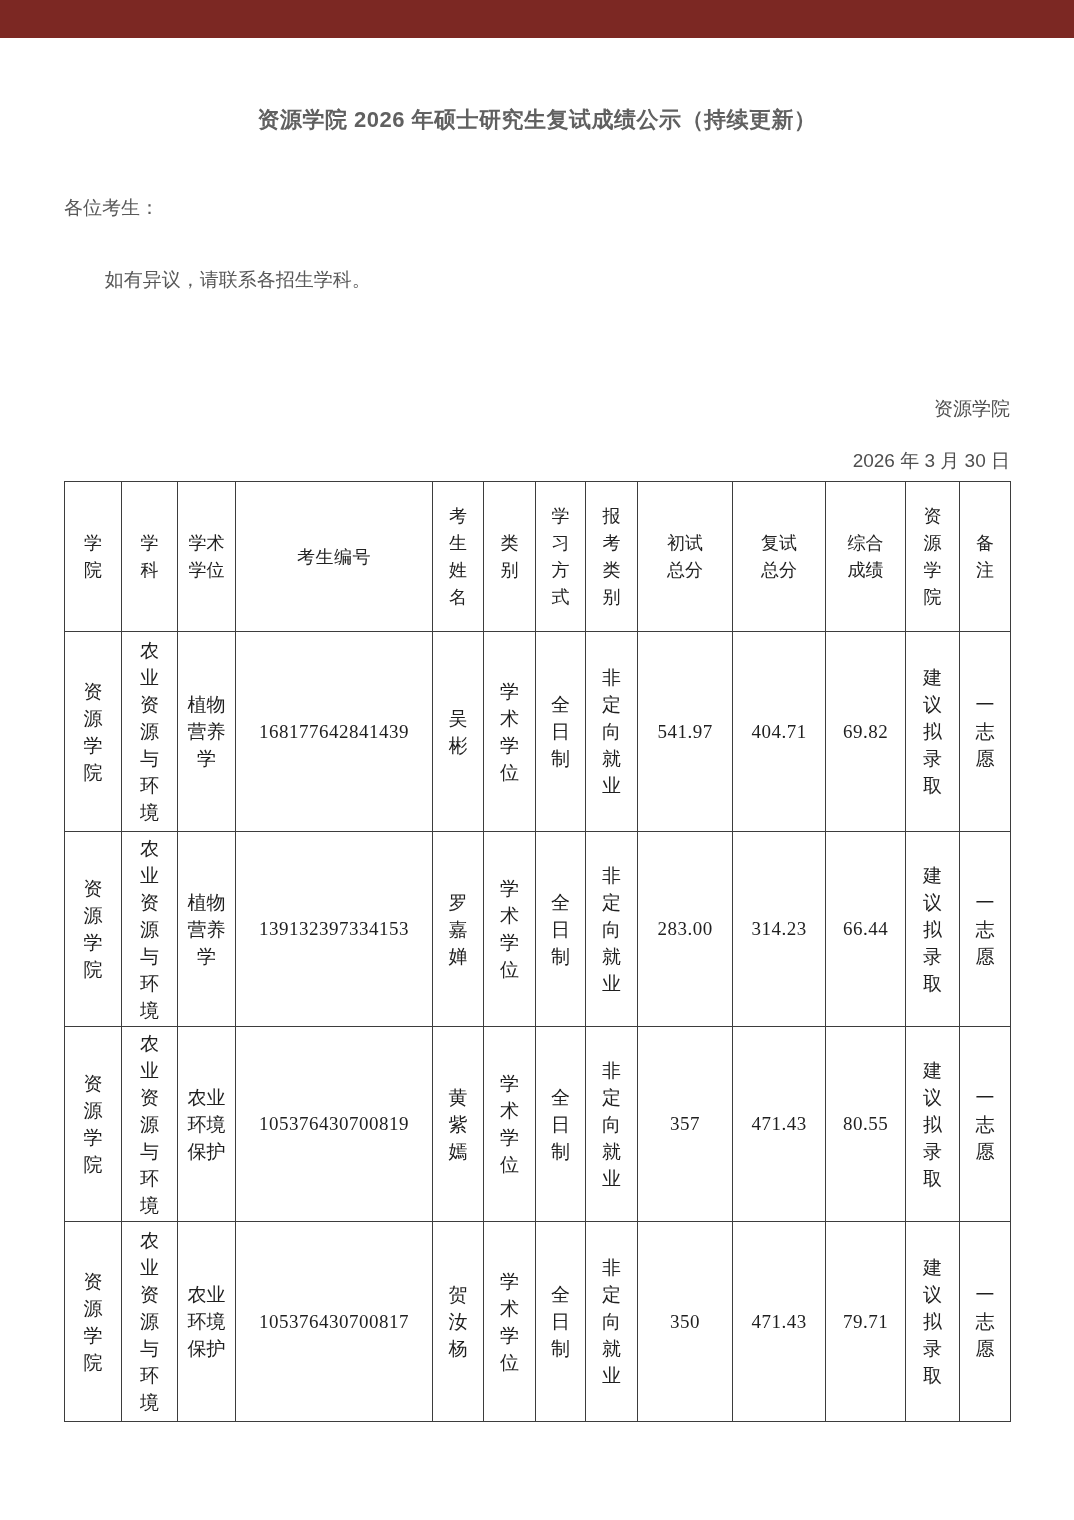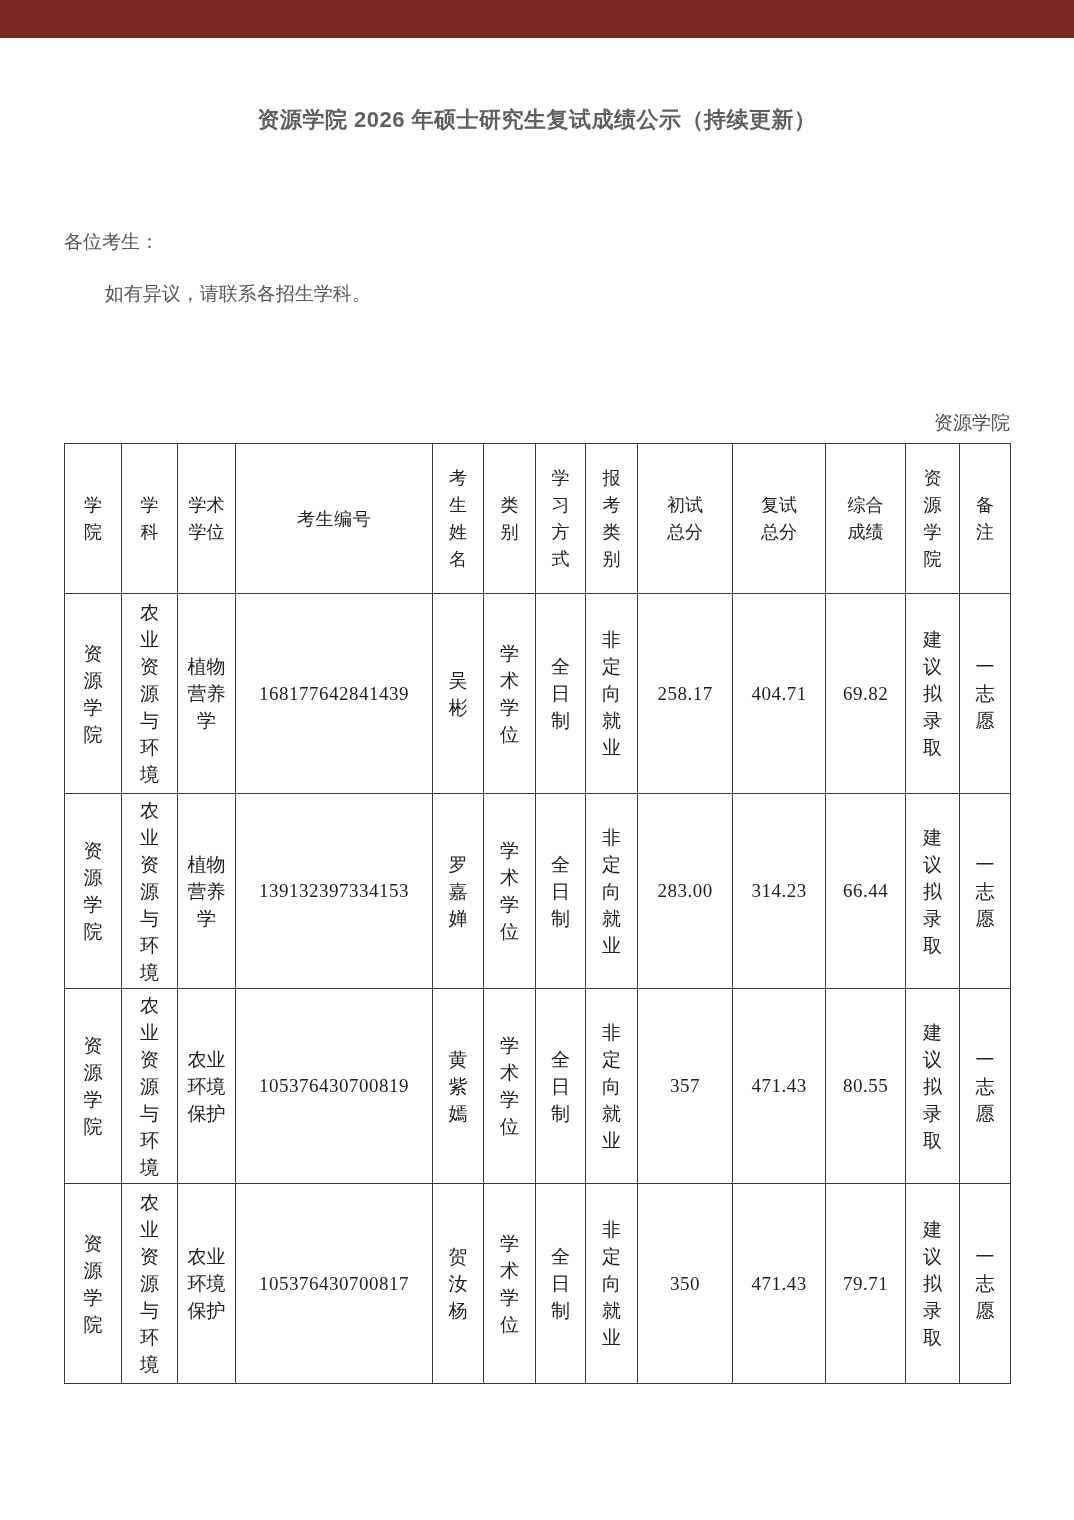--- a/index.html
+++ b/index.html
@@ -23,33 +23,33 @@
     font-size: 22px;
     line-height: 28px;
     font-weight: bold;
     color: #606060;
     letter-spacing: 0.5px;
   }
   .content {
     margin: 0 64px;
   }
   .salutation {
-    margin-top: 96px;
+    margin-top: 62px;
     font-size: 19px;
     line-height: 24px;
     color: #595959;
   }
   .para {
     font-size: 19px;
     line-height: 24px;
     color: #595959;
     text-indent: 2.15em;
   }
   .para-1 { margin-top: 40px; }
-  .para-2 { margin-top: 28px; }
+  .para-2 { margin-top: 48px; }
   .signature {
     margin-top: 105px;
     text-align: right;
     font-size: 19px;
     line-height: 24px;
     color: #4f4f4f;
   }
   .notice-date {
     margin-top: 28px;
     text-align: right;
@@ -101,20 +101,21 @@
 <body>
 
 <div class="top-bar" style="background: rgb(124, 40, 35);"></div>
 
 <div class="title">资源学院 2026 年硕士研究生复试成绩公示（持续更新）</div>
 
 <div class="content">
   <div class="salutation">各位考生：</div>
   <div class="para para-2">如有异议，请联系各招生学科。</div>
   <div class="signature">资源学院</div>
+  <div class="notice-date">2026 年 3 月 30 日</div>
 
   <table class="scores">
     <colgroup>
       <col style="width:57px">
         <col style="width:56px">
         <col style="width:58px">
       <col style="width:197px">
         <col style="width:51px">
         <col style="width:52px">
       <col style="width:50px">
@@ -144,21 +145,21 @@
 
       <tr class="drow-0">
         <td><span class="cell v1">资源学院</span></td>
         <td><span class="cell v1">农业资源与环境</span></td>
         <td><span class="cell v2">植物营养学</span></td>
         <td><span class="cell h">168177642841439</span></td>
         <td><span class="cell v1">吴彬</span></td>
         <td><span class="cell v1">学术学位</span></td>
         <td><span class="cell v1">全日制</span></td>
         <td><span class="cell v1">非定向就业</span></td>
-        <td><span class="cell h">258.17</span></td>
+        <td><span class="cell h">541.97</span></td>
         <td><span class="cell h">404.71</span></td>
         <td><span class="cell h">69.82</span></td>
         <td><span class="cell v1">建议拟录取</span></td>
         <td><span class="cell v1">一志愿</span></td>
       </tr>
 
       <tr class="drow-1">
         <td><span class="cell v1">资源学院</span></td>
         <td><span class="cell v1">农业资源与环境</span></td>
         <td><span class="cell v2">植物营养学</span></td>

